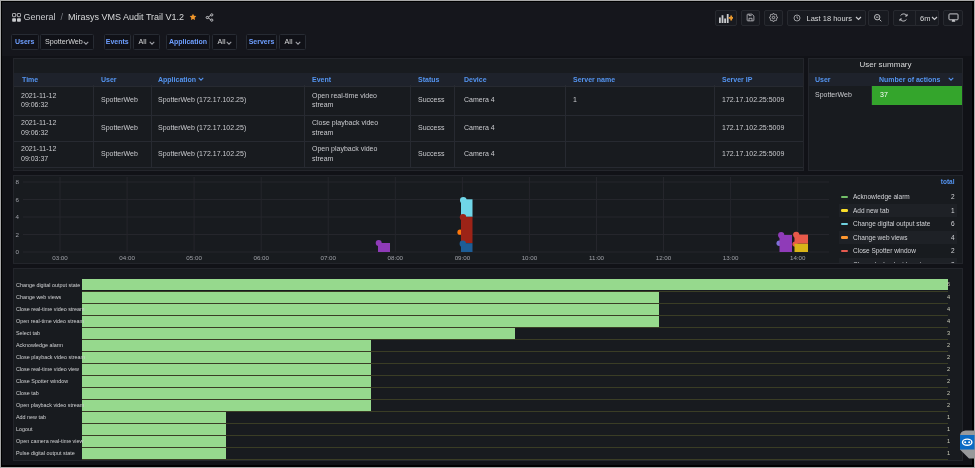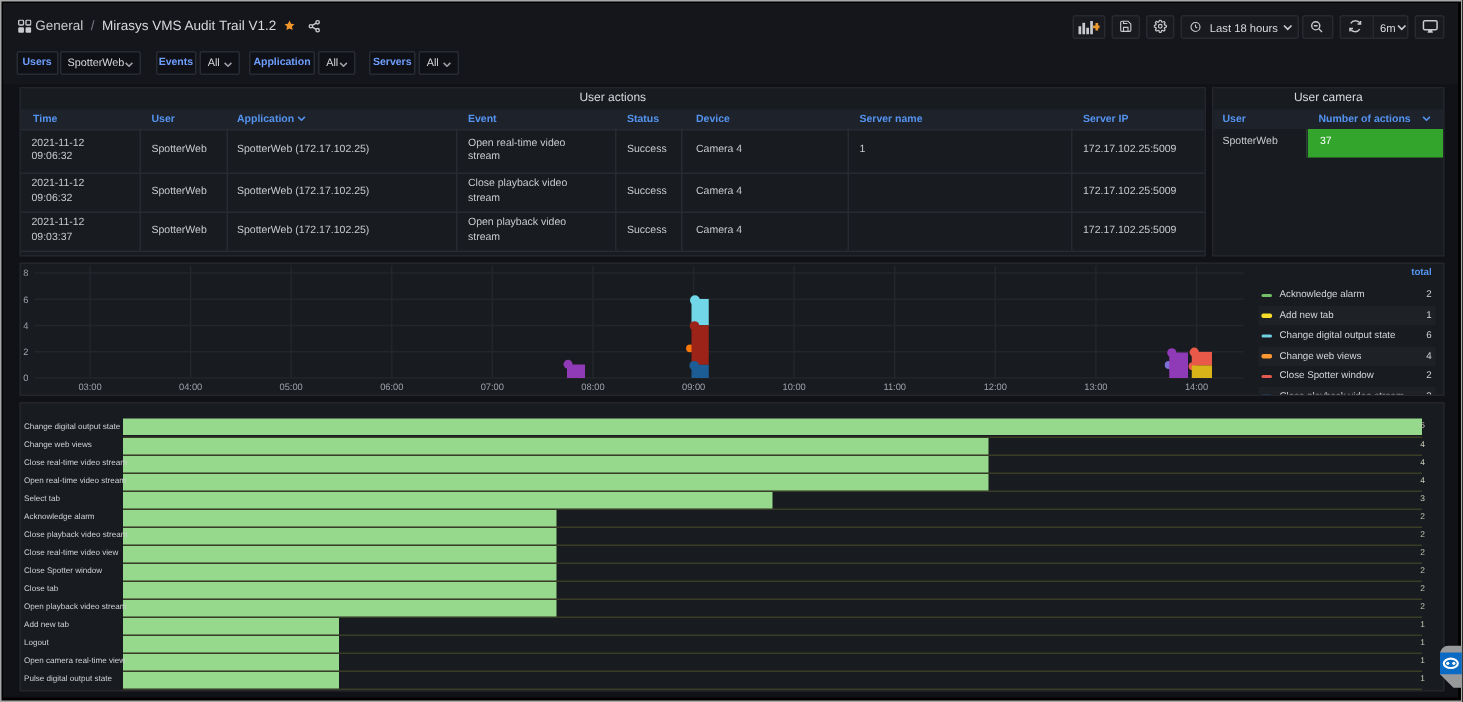--- a/index.html
+++ b/index.html
@@ -105,21 +105,20 @@
       </svg></div>
     <div class="chip chip-label" style="left:166px;width:44px;">Application</div>
     <div class="chip chip-val" style="left:212px;width:25px;">All<svg style="position:absolute;right:4px;top:5.5px" width="6" height="4.5" viewBox="0 0 8 6" fill="none" stroke="#9fa1a8" stroke-width="1.4">
         <path d="M1 1.2 l3 3 3-3"></path>
       </svg></div>
     <div class="chip chip-label" style="left:246px;width:31px;">Servers</div>
     <div class="chip chip-val" style="left:279px;width:26.5px;">All<svg style="position:absolute;right:4px;top:5.5px" width="6" height="4.5" viewBox="0 0 8 6" fill="none" stroke="#9fa1a8" stroke-width="1.4">
         <path d="M1 1.2 l3 3 3-3"></path>
       </svg></div>
     <div class="panel" style="left:13px;top:58px;width:791px;height:113px;"></div>
-    <div class="ptitle" style="left:13px;top:60px;width:791px;">User actions</div>
     <div class="abs" style="left:14px;top:72.5px;width:789px;height:13px;background:#1e222b;"></div>
     <div class="abs bluetxt" style="left:22px;top:76px;">Time</div>
     <div class="abs bluetxt" style="left:101px;top:76px;">User</div>
     <div class="abs bluetxt" style="left:158px;top:76px;">Application</div>
     <div class="abs bluetxt" style="left:312px;top:76px;">Event</div>
     <div class="abs bluetxt" style="left:418px;top:76px;">Status</div>
     <div class="abs bluetxt" style="left:464px;top:76px;">Device</div>
     <div class="abs bluetxt" style="left:573px;top:76px;">Server name</div>
     <div class="abs bluetxt" style="left:722px;top:76px;">Server IP</div>
     <svg class="abs" style="left:198px;top:77px" width="6" height="4.5" viewBox="0 0 8 6" fill="none" stroke="#5494f0" stroke-width="1.4">
@@ -152,21 +151,21 @@
     <div class="abs celltxt" style="left:464px;top:123.5px;">Camera 4</div>
     <div class="abs celltxt" style="left:722px;top:123.5px;">172.17.102.25:5009</div>
     <div class="abs celltxt" style="left:21px;top:144.4px;line-height:9.6px;">2021-11-12<br>09:03:37</div>
     <div class="abs celltxt" style="left:101px;top:149.5px;">SpotterWeb</div>
     <div class="abs celltxt" style="left:158px;top:149.5px;">SpotterWeb (172.17.102.25)</div>
     <div class="abs celltxt" style="left:312px;top:144.4px;line-height:9.6px;">Open playback video<br>stream</div>
     <div class="abs celltxt" style="left:418px;top:149.5px;">Success</div>
     <div class="abs celltxt" style="left:464px;top:149.5px;">Camera 4</div>
     <div class="abs celltxt" style="left:722px;top:149.5px;">172.17.102.25:5009</div>
     <div class="panel" style="left:808px;top:58px;width:155px;height:113px;"></div>
-    <div class="ptitle" style="left:808px;top:60px;width:155px;">User camera</div>
+    <div class="ptitle" style="left:808px;top:60px;width:155px;">User summary</div>
     <div class="abs" style="left:809px;top:72.5px;width:153px;height:13px;background:#1e222b;"></div>
     <div class="abs bluetxt" style="left:815px;top:76px;">User</div>
     <div class="abs bluetxt" style="left:879px;top:76px;">Number of actions</div>
     <svg class="abs" style="left:948px;top:77px" width="6" height="4.5" viewBox="0 0 8 6" fill="none" stroke="#5494f0" stroke-width="1.4">
       <path d="M1 1.2 l3 3 3-3"></path>
     </svg>
     <div class="abs celltxt" style="left:815px;top:91px;">SpotterWeb</div>
     <div class="abs" style="left:871px;top:85.5px;width:91px;height:19px;background:#34a52c;"></div>
     <div class="abs" style="left:880px;top:91px;color:#fff;font-size:7px;">37</div>
     <div class="vline" style="left:871px;top:85.5px;height:19px;"></div>

